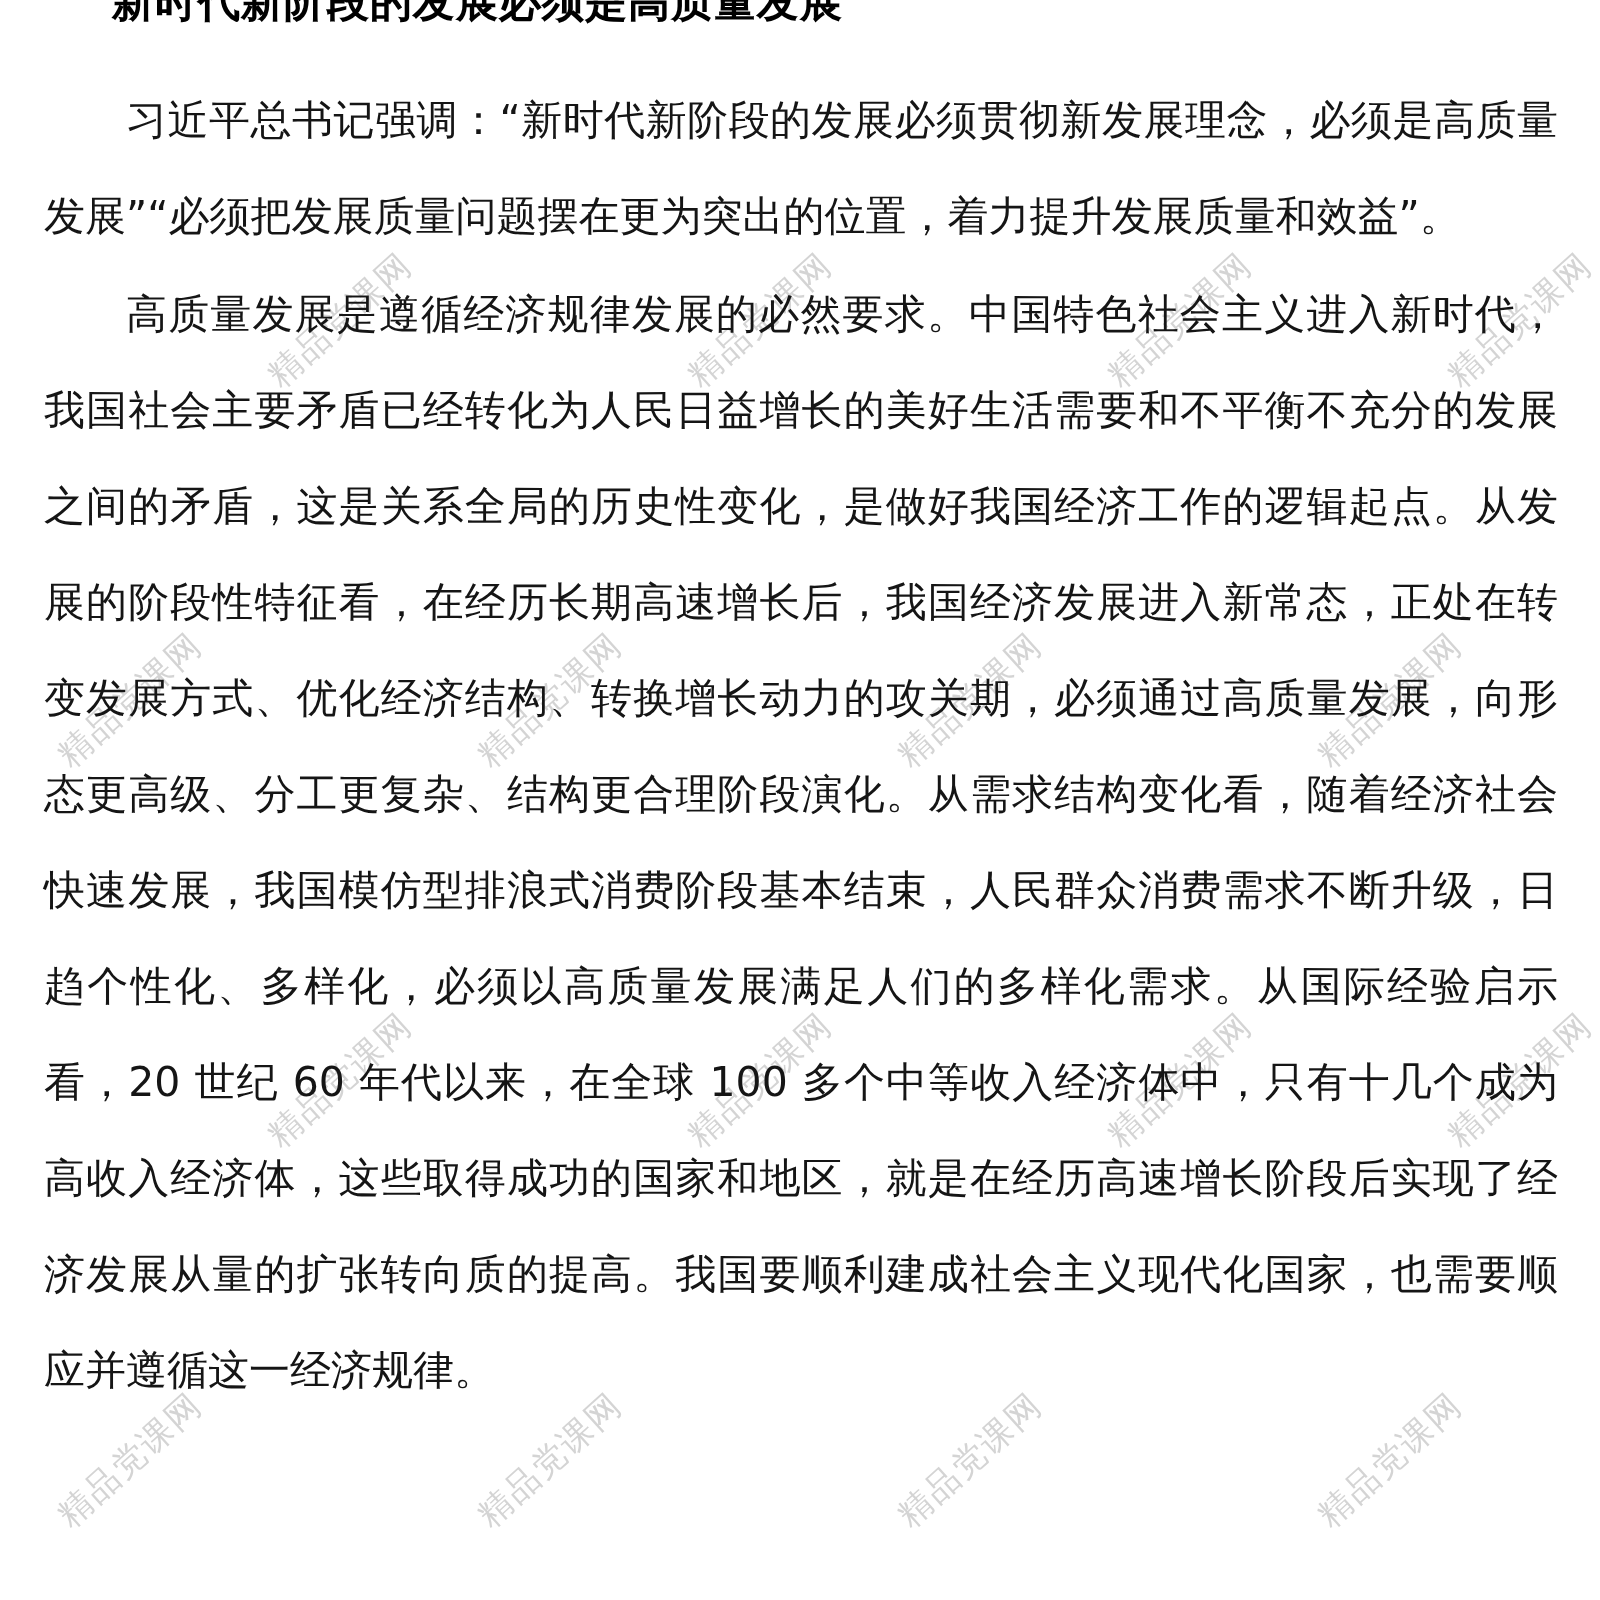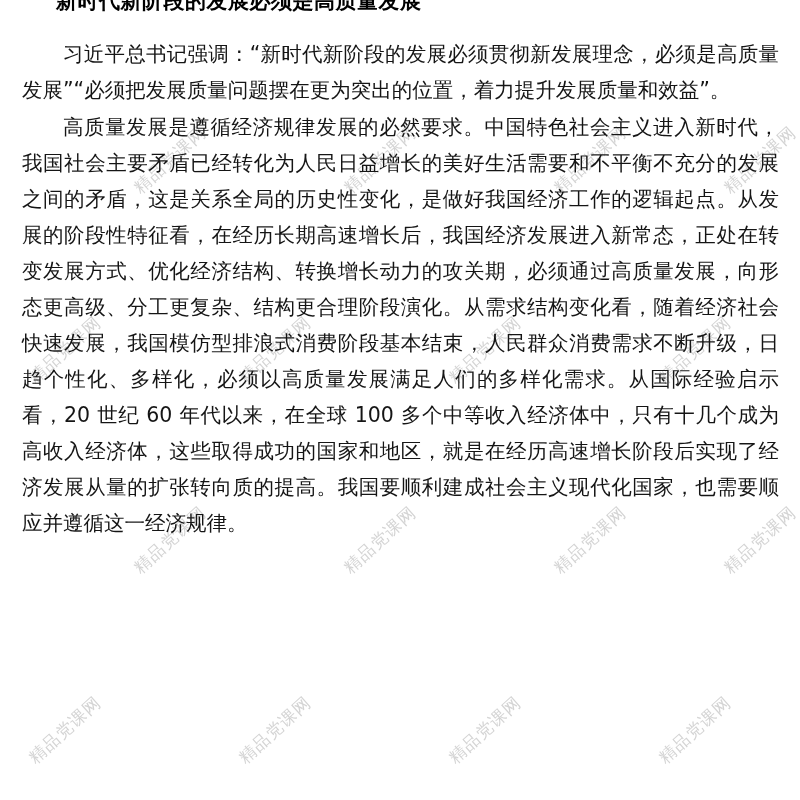--- a/index.html
+++ b/index.html
@@ -72,21 +72,21 @@
   .doc-body {
     position: absolute;
     left: 22px;
     top: 36px;
     width: 757px;
   }
 
   .para {
     margin: 0 0 0 0;
     font-size: 20.5px;
-    line-height: 36px;
+    line-height: 48px;
     text-align: justify;
     text-align-last: left;
     text-justify: inter-character;
     text-indent: 41px;
     letter-spacing: 0px;
     word-break: break-all;
     color: #151515;
   }
   .para + .para {
     margin-top: 1px;

